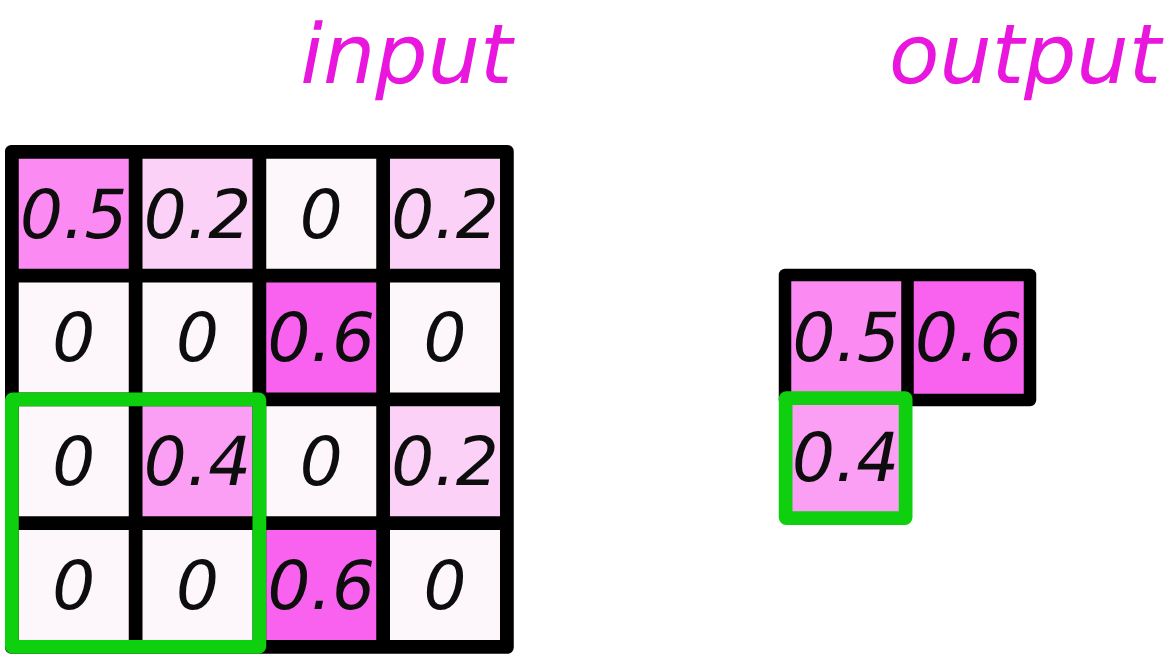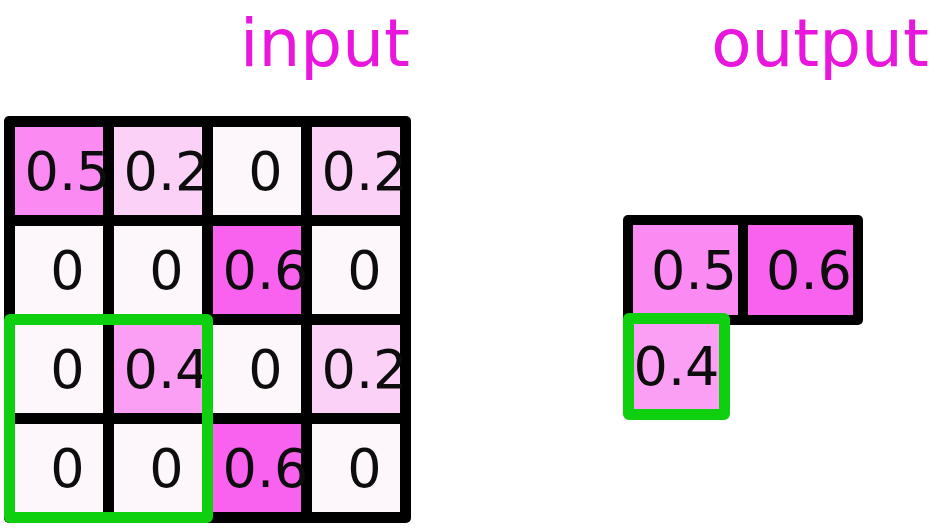--- a/index.html
+++ b/index.html
@@ -8,20 +8,21 @@
     width: 941px;
     height: 530px;
     overflow: hidden;
     background: #ffffff;
     font-family: "DejaVu Sans", "Liberation Sans", sans-serif;
   }
   .figure {
     position: relative;
     width: 941px;
     height: 530px;
+    font-style: italic;
   }
   .title {
     position: absolute;
     top: 6px;
     font-size: 66px;
     line-height: 1.15;
     text-align: center;
     color: var(--title-color, #e916de);
     font-family: "DejaVu Sans", "Liberation Sans", sans-serif;
   }
@@ -41,21 +42,20 @@
     border-radius: 5px;
   }
   .cell {
     display: flex;
     align-items: center;
     justify-content: center;
     font-size: 54px;
     color: var(--text-color, #0d0d0d);
     font-family: "DejaVu Sans", "Liberation Sans", sans-serif;
     white-space: nowrap;
-    padding-left: 17px;
   }
   .input-highlight {
     position: absolute;
     left: 4px;
     top: 314px;
     width: 209px;
     height: 209px;
     box-sizing: border-box;
     border: 11px solid var(--highlight-color, #0fd00f);
     border-radius: 6px;

